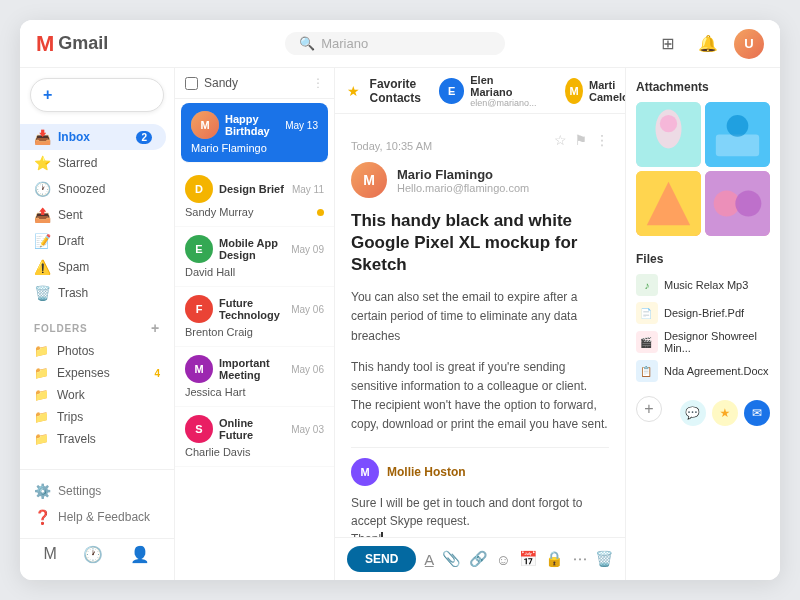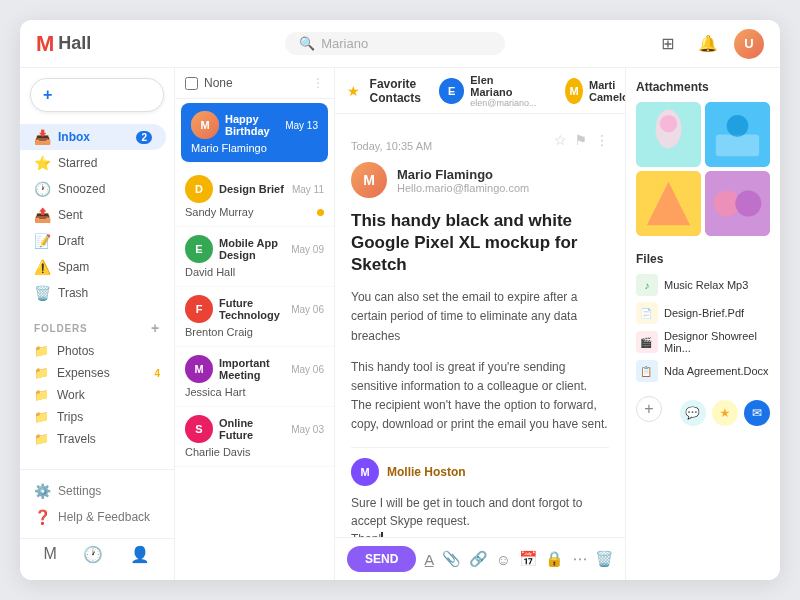--- a/index.html
+++ b/index.html
@@ -347,21 +347,21 @@
     .reply-text { font-size: 12px; color: #555; line-height: 1.5; }
     .compose-toolbar {
       display: flex;
       align-items: center;
       padding: 8px 12px;
       border-top: 1px solid #f0f0f0;
       gap: 8px;
       flex-shrink: 0;
     }
     .send-btn {
-      background: #8b5cf6;
+      background: #0369a1;
       color: #fff;
       border: none;
       border-radius: 20px;
       padding: 6px 18px;
       font-size: 12px;
       font-weight: 600;
       cursor: pointer;
     }
     .toolbar-icon { color: #888; font-size: 15px; cursor: pointer; }
     .toolbar-right { margin-left: auto; display: flex; gap: 8px; color: #bbb; font-size: 15px; cursor: pointer; }
@@ -450,21 +450,21 @@
     ::-webkit-scrollbar-thumb { background: #ddd; border-radius: 4px; }
   </style>
 </head>
 <body>
 
 <div class="app-container">
 
   <div class="topbar">
     <div class="topbar-logo">
       <span class="logo-m">M</span>
-      <span>Hall</span>
+      <span>Gmail</span>
     </div>
     <div class="topbar-search">
       <div class="search-box">
         <span>🔍</span>
         <span>Mariano</span>
       </div>
     </div>
     <div class="topbar-icons">
       <div class="topbar-icon-btn">
         <span>⊞</span>
@@ -553,21 +553,21 @@
       <div class="bottom-icons">
         <span class="bottom-icon">M</span>
         <span class="bottom-icon">🕐</span>
         <span class="bottom-icon">👤</span>
       </div>
     </div>
 
     <div class="email-list">
       <div class="email-list-header">
         <input type="checkbox" style="">
-        <span>None</span>
+        <span>Sandy</span>
         <span style="margin-left:auto;color:#ccc;cursor:pointer;">⋮</span>
       </div>
 
       <div class="email-item selected">
         <div class="email-item-top">
           <div class="email-avatar" style="background:#5c9be0;">
             <div style="width:28px;height:28px;border-radius:50%;background:#ccc;overflow:hidden;">
               <div style="width:100%;height:100%;background:linear-gradient(135deg,#f4a261,#e76f51);display:flex;align-items:center;justify-content:center;font-size:11px;font-weight:700;color:#fff;">M</div>
             </div>
           </div>

